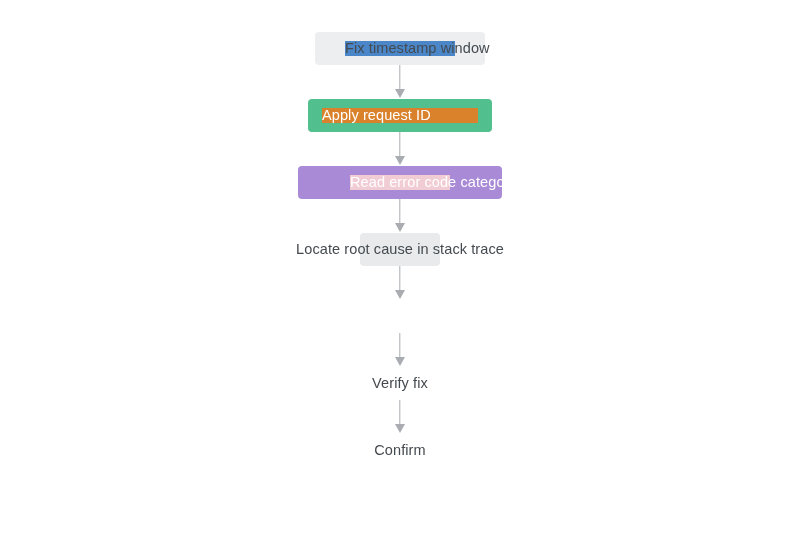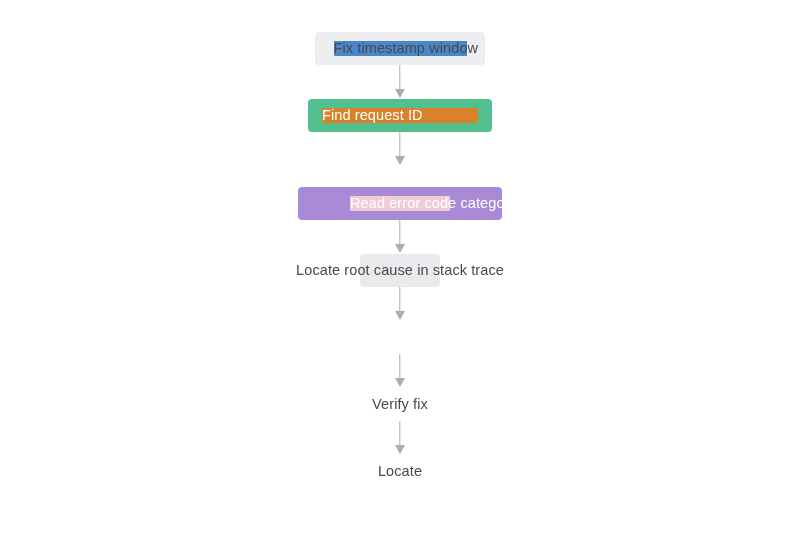--- a/index.html
+++ b/index.html
@@ -83,38 +83,38 @@
   }
 </style>
 </head>
 <body>
 
 <div id="flow-canvas" style="background: rgb(255, 255, 255);">
 
   <div class="chain">
 
     <div class="node light" style="background: rgb(236, 238, 240); width: 170px;">
-      <span class="node-label" style="color: rgb(68, 74, 79); background: rgb(74, 134, 200); width: 133px;">Fix timestamp window</span>
+      <span class="node-label" style="color: rgb(68, 74, 79); background: rgb(74, 134, 200); width: 110px;">Fix timestamp window</span>
     </div>
 
     <div class="connector">
       <span class="shaft" style="background: rgb(169, 172, 176);"></span>
       <span class="head" style="border-top-color: rgb(169, 172, 176);"></span>
     </div>
 
     <div class="node filled" style="background: rgb(82, 191, 142); width: 184px;">
-      <span class="node-label" style="color: rgb(255, 255, 255); background: rgb(217, 130, 43); width: 224px;">Find request ID</span>
+      <span class="node-label" style="color: rgb(255, 255, 255); background: rgb(217, 130, 43); width: 224px;">Apply request ID</span>
     </div>
 
     <div class="connector">
       <span class="shaft" style="background: rgb(169, 172, 176);"></span>
       <span class="head" style="border-top-color: rgb(169, 172, 176);"></span>
     </div>
 
-    <div class="node filled" style="background: rgb(169, 138, 214); width: 204px; margin-top: 21px;">
+    <div class="node filled" style="background: rgb(169, 138, 214); width: 204px;">
       <span class="node-label" style="color: rgb(255, 255, 255); background: rgb(242, 204, 212); width: 100px;">Read error code category</span>
     </div>
 
     <div class="connector">
       <span class="shaft" style="background: rgb(169, 172, 176);"></span>
       <span class="head" style="border-top-color: rgb(169, 172, 176);"></span>
     </div>
 
     <div class="node filled" style="background: rgb(232, 234, 236); width: 80px;">
       <span class="node-label" style="color: rgb(68, 74, 79);">Locate root cause in stack trace</span>
@@ -137,17 +137,17 @@
     <div class="node light">
       <span class="node-label">Verify fix</span>
     </div>
 
     <div class="connector">
       <span class="shaft" style="background: rgb(169, 172, 176);"></span>
       <span class="head" style="border-top-color: rgb(169, 172, 176);"></span>
     </div>
 
     <div class="node light">
-      <span class="node-label">Locate</span>
+      <span class="node-label">Confirm</span>
     </div>
 
   </div>
 </div>
 
 </body></html>

